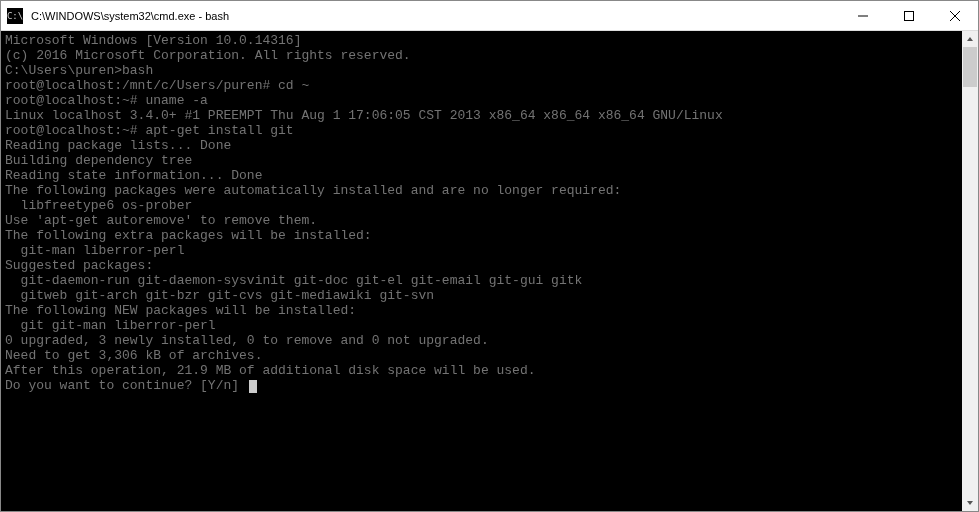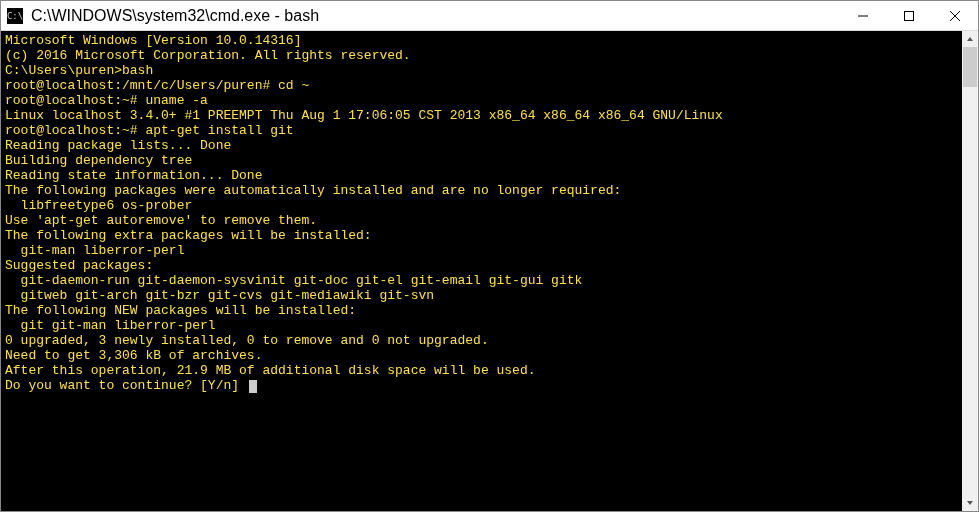--- a/index.html
+++ b/index.html
@@ -36,21 +36,21 @@
       background: #000;
       margin-right: 8px;
       display: flex;
       align-items: center;
       justify-content: center;
       font-size: 9px;
       color: #ccc;
       font-family: Consolas, monospace;
     }
     .titlebar-title {
-      font-size: 16px;
+      font-size: 11px;
       color: #000;
       flex: 1;
     }
     .titlebar-controls {
       display: flex;
       height: 100%;
     }
     .titlebar-btn {
       width: 46px;
       height: 100%;
@@ -66,21 +66,21 @@
     }
     .terminal-container {
       flex: 1;
       display: flex;
       background: #000;
       position: relative;
     }
     .terminal {
       flex: 1;
       background: #000;
-      color: #fde047;
+      color: #737373;
       font-family: Consolas, "Courier New", monospace;
       font-size: 13px;
       line-height: 15px;
       padding: 2px 4px;
       white-space: pre;
       overflow: hidden;
     }
     .scrollbar {
       width: 16px;
       background: #f0f0f0;

